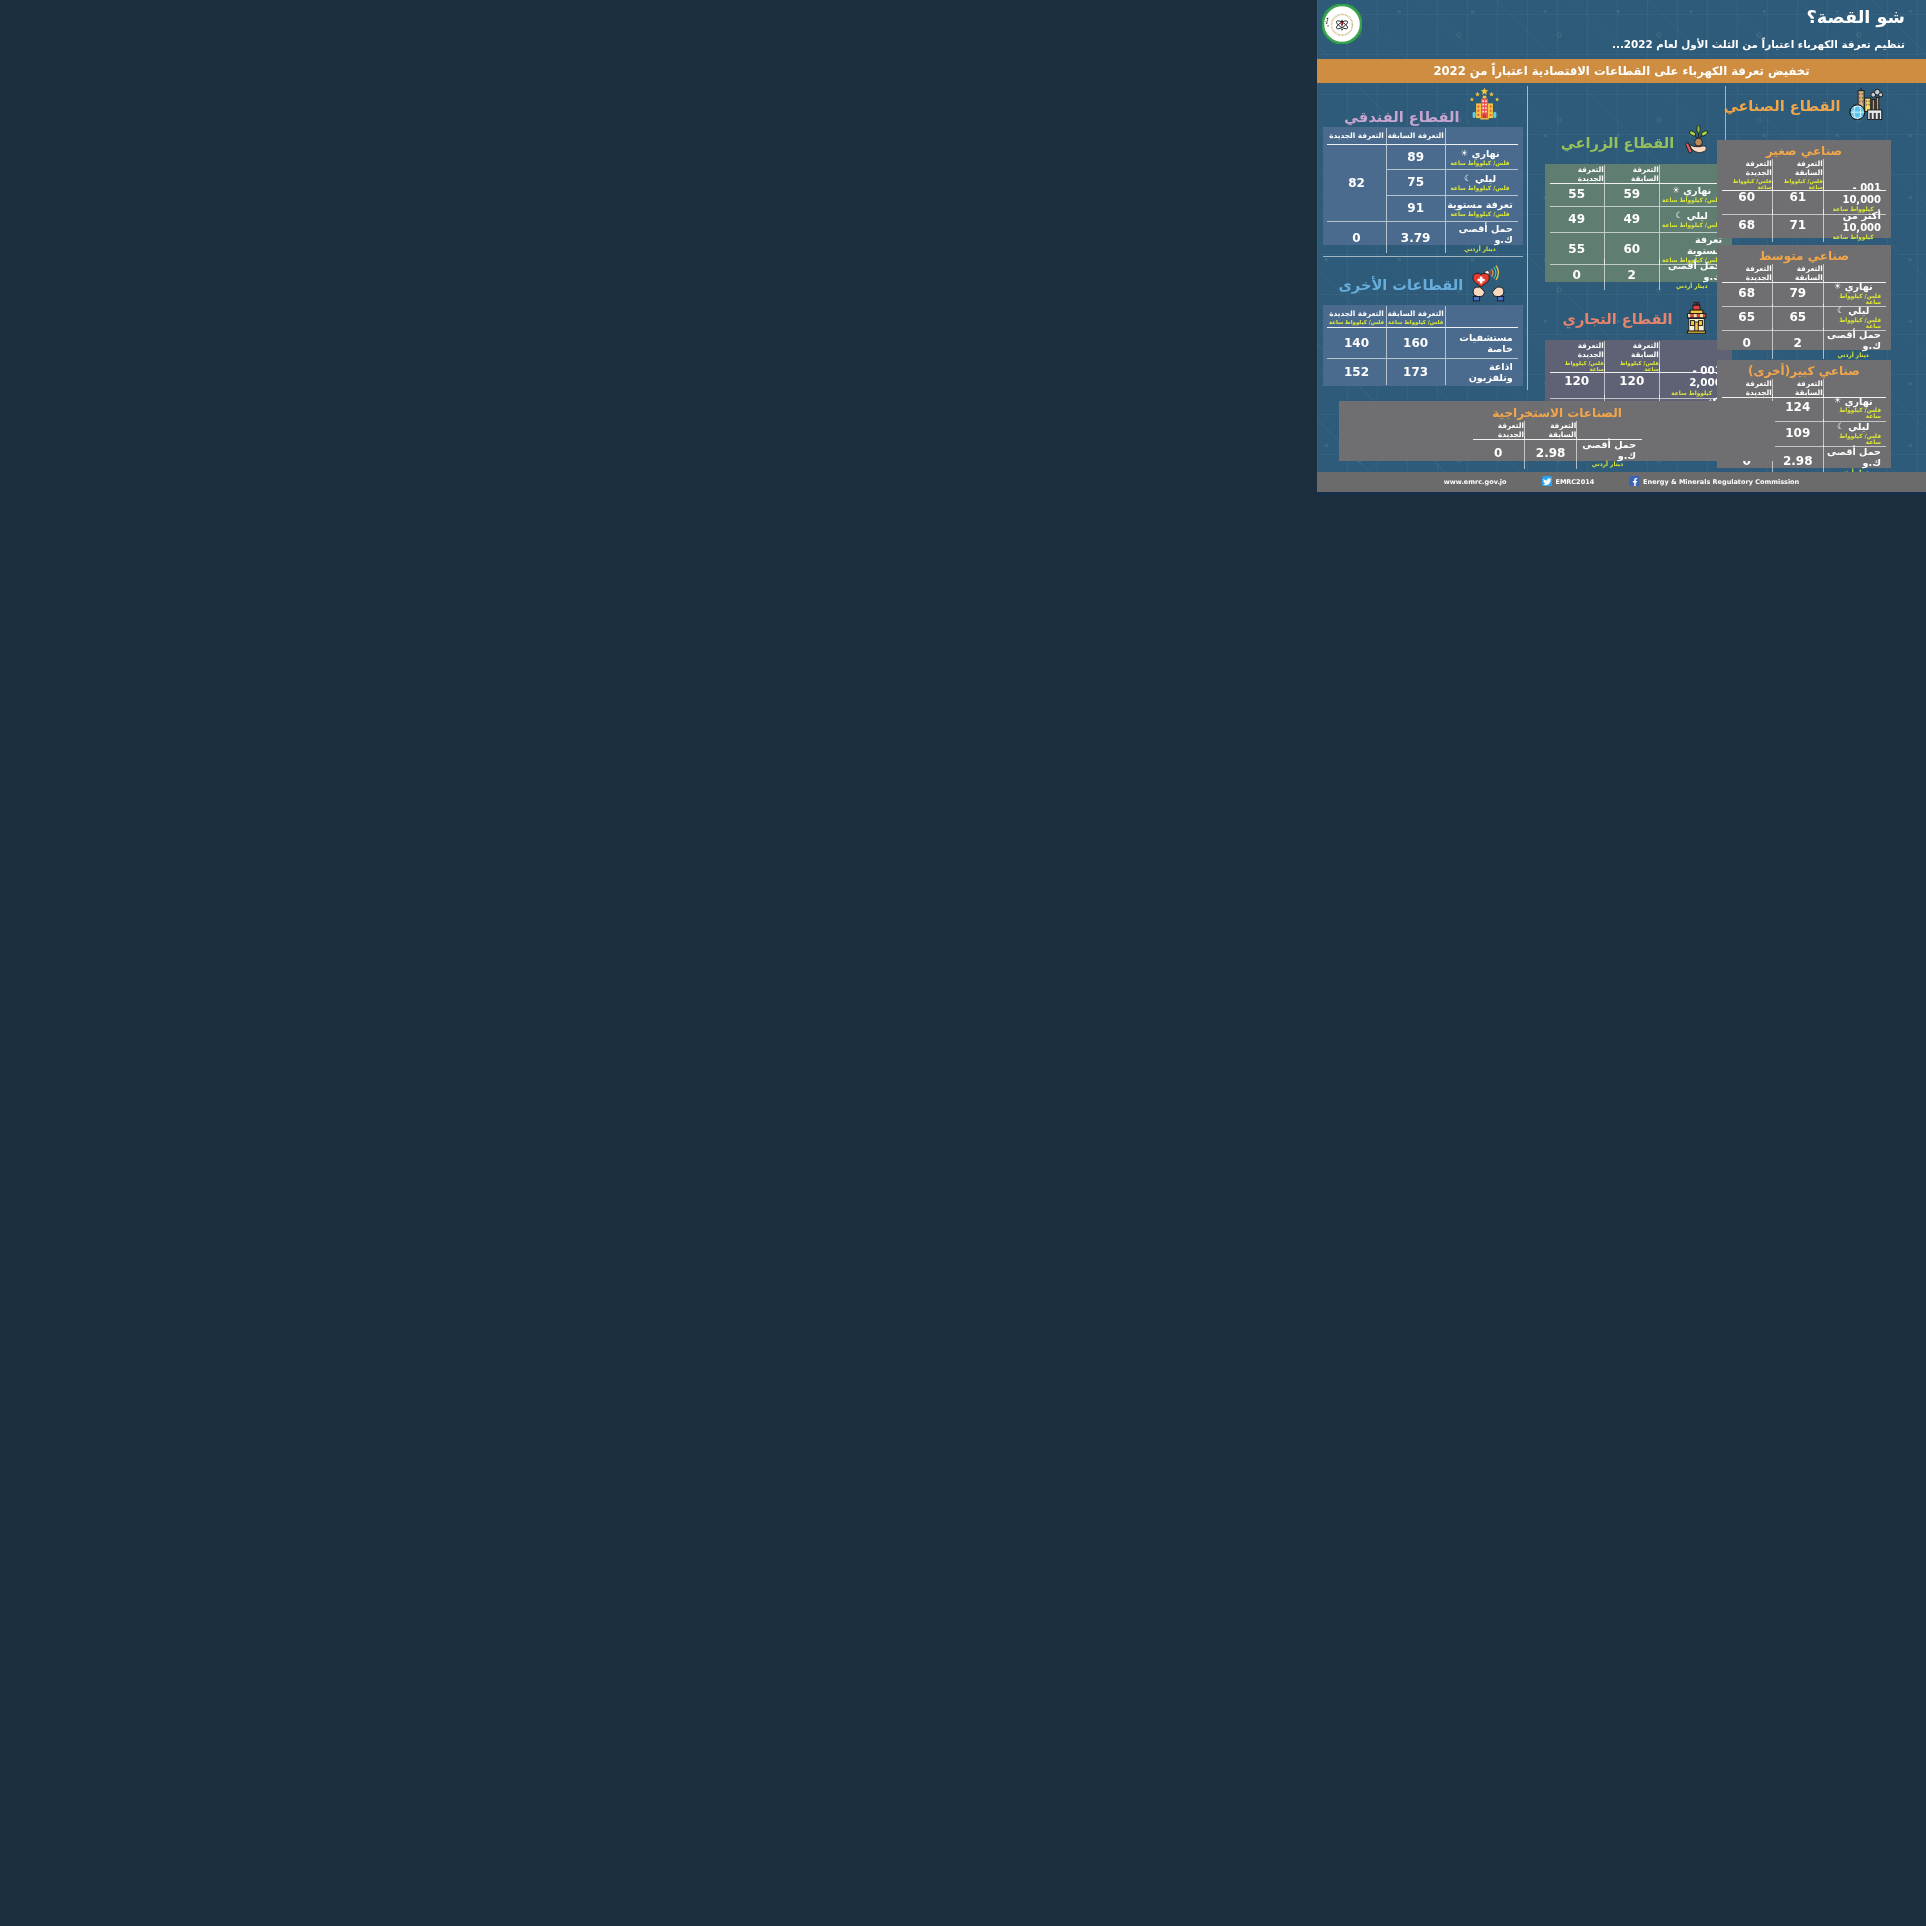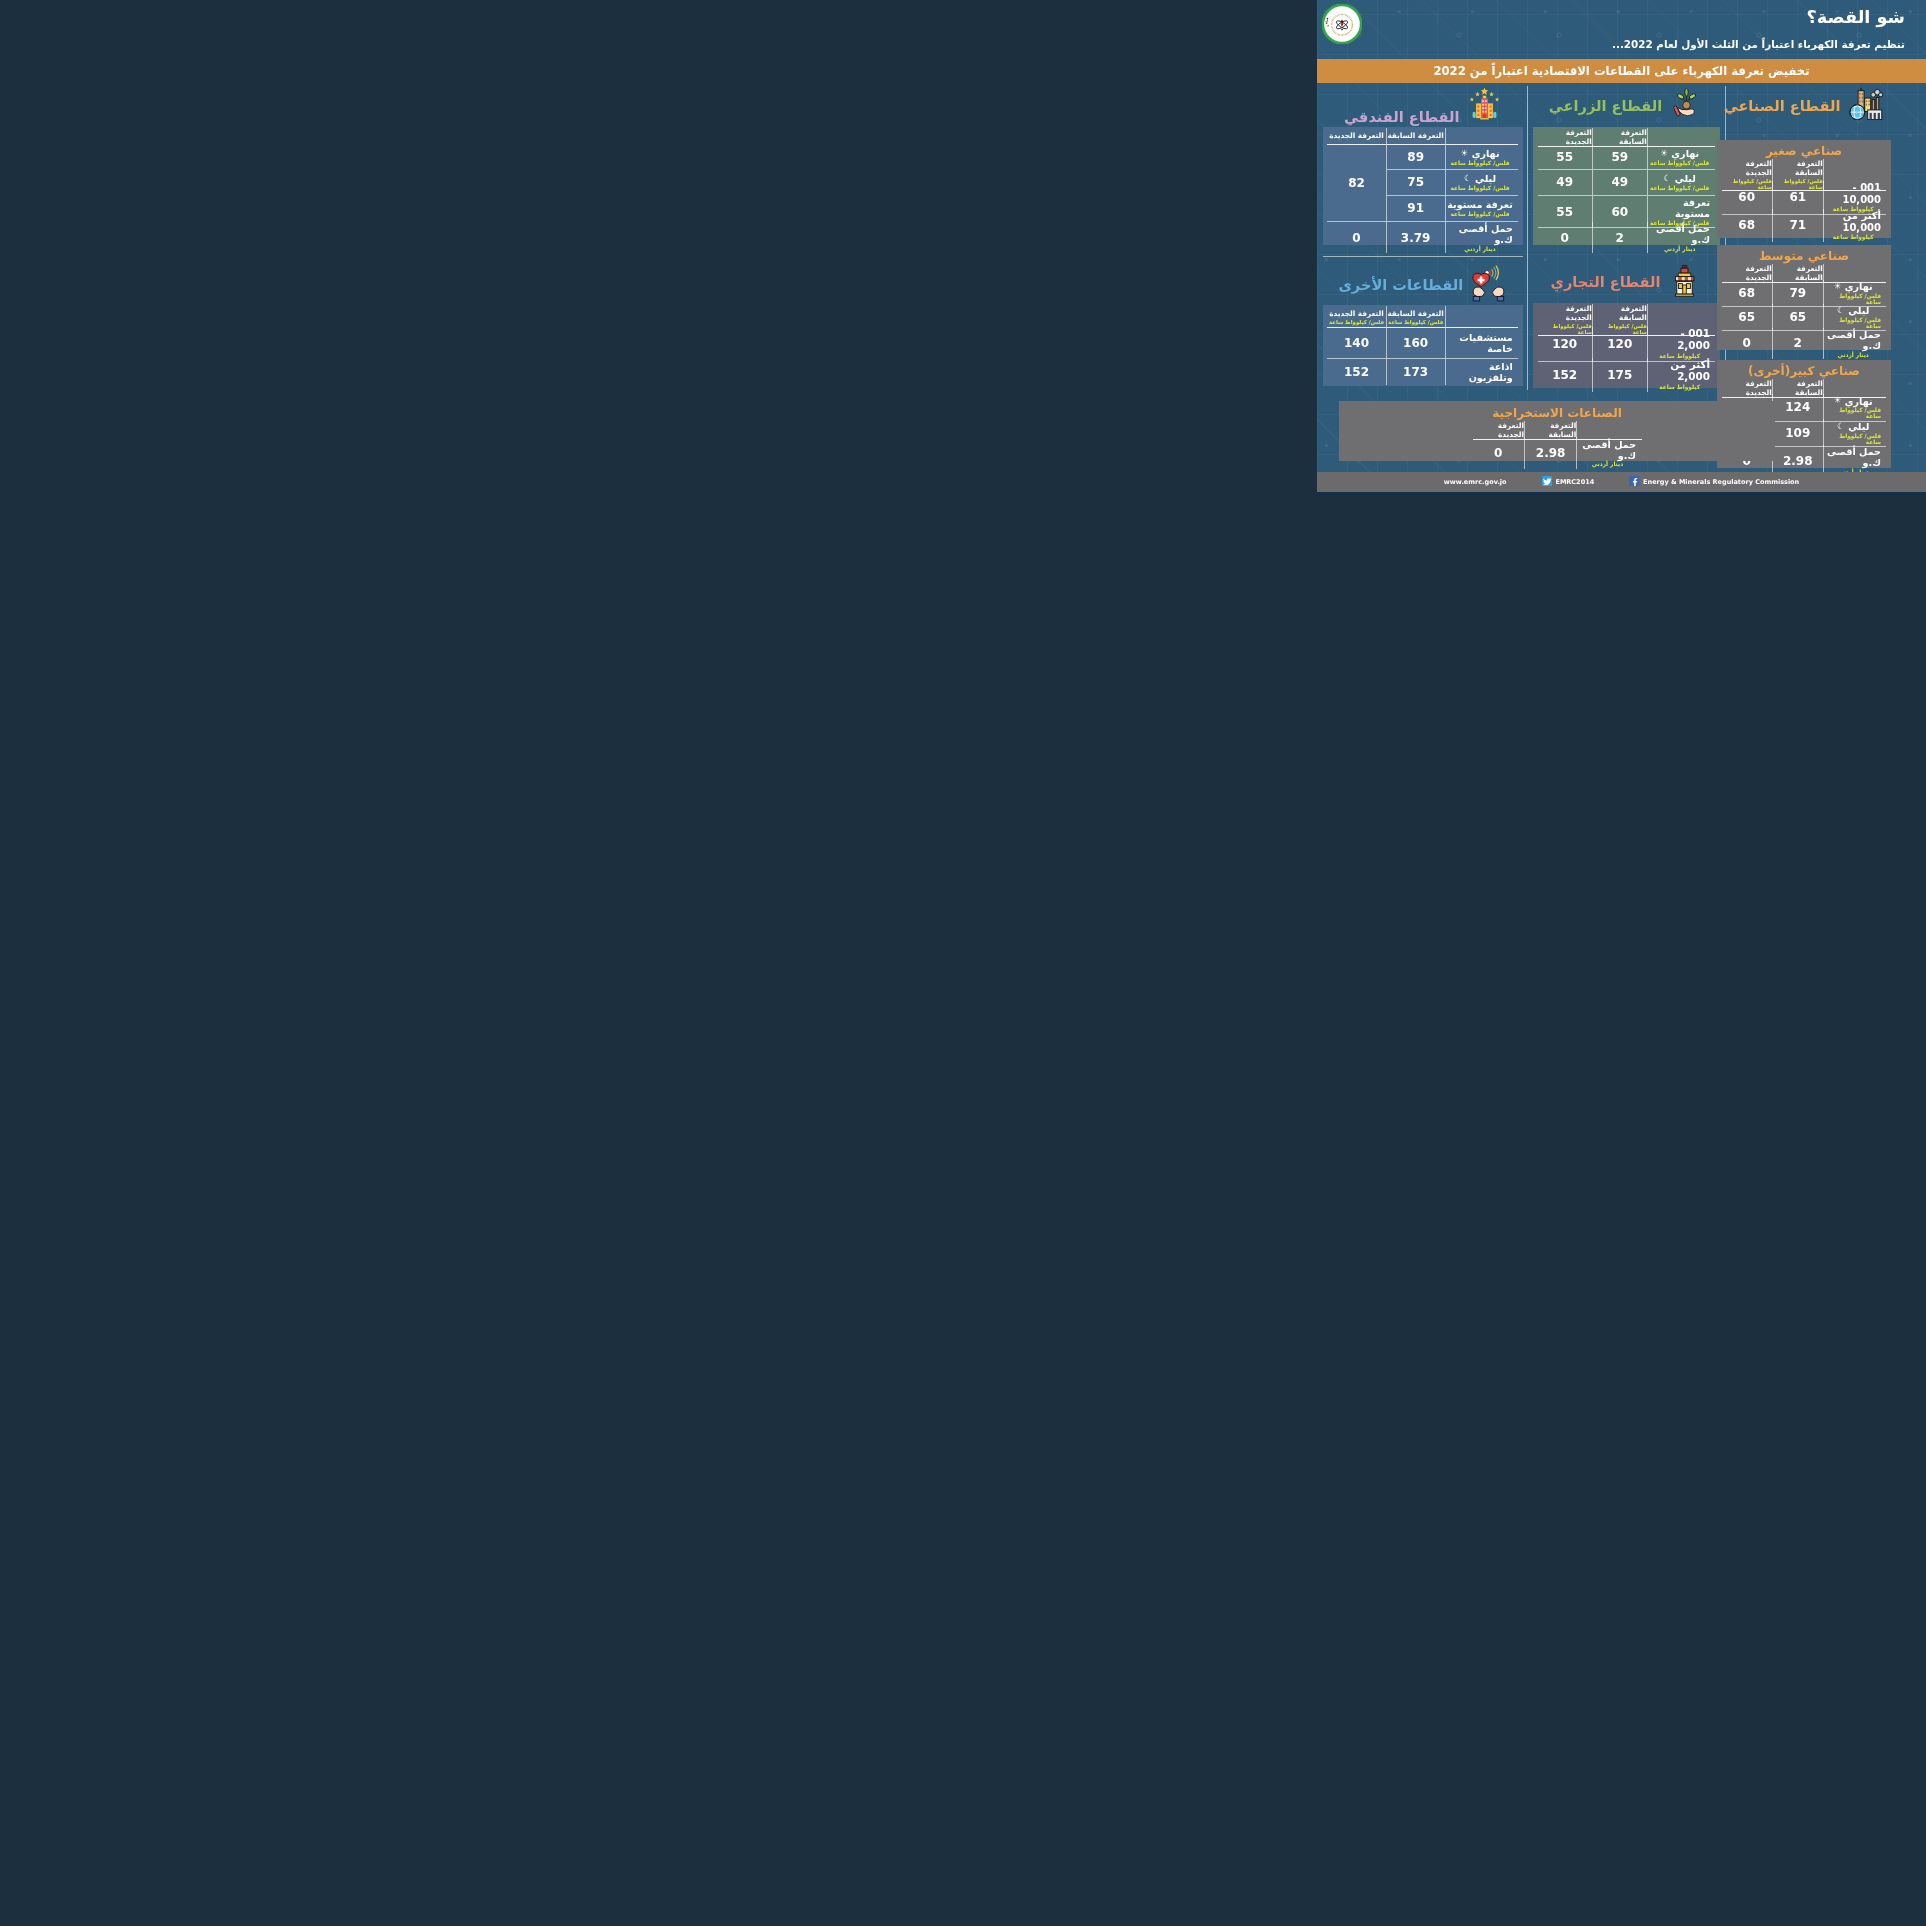--- a/index.html
+++ b/index.html
@@ -20,21 +20,21 @@
   .titles{ position:absolute; top:7px; right:21px; text-align:right; }
   .titles h1{ margin:0; font-size:17.7px; font-weight:bold; letter-spacing:0; }
   .titles p{ margin:11px 0 0; font-size:10.4px; font-weight:bold; }
   .banner{ position:absolute; top:59px; left:0; width:100%; height:24px;
            background:#CE8D41; display:flex; align-items:center; justify-content:center; }
   .banner span{ font-size:11.6px; font-weight:bold; }
 
   
   .col{ position:absolute; top:84px; }
   .col-left{ left:5.8px; width:200px; }
-  .col-mid{ left:216px; width:187px; }
+  .col-mid{ left:228px; width:187px;margin-top:37px; }
   .col-right{ left:400px; width:174px;border-radius:16px; }
 
   .vline{ position:absolute; top:86px; height:304px; width:0.4px; background:rgba(255,255,255,.55); }
   .vl1{ left:210px; } .vl2{ left:408px; }
   .hline{ position:absolute; top:256px; left:5.8px; width:200px; height:0.4px; background:rgba(255,255,255,.55); }
 
   .sector-header{ display:flex; align-items:center; justify-content:center; gap:7px; height:43px; }
   .stitle{ margin:0; font-size:14.6px; font-weight:bold; }
   .c-hotel{ color:#C8A5D0;margin-top:21px; } .c-agri{ color:#96C05A; } .c-ind{ color:#F2A64A; }
   .c-com{ color:#E8836C; } .c-oth{ color:#67AEDC; }

